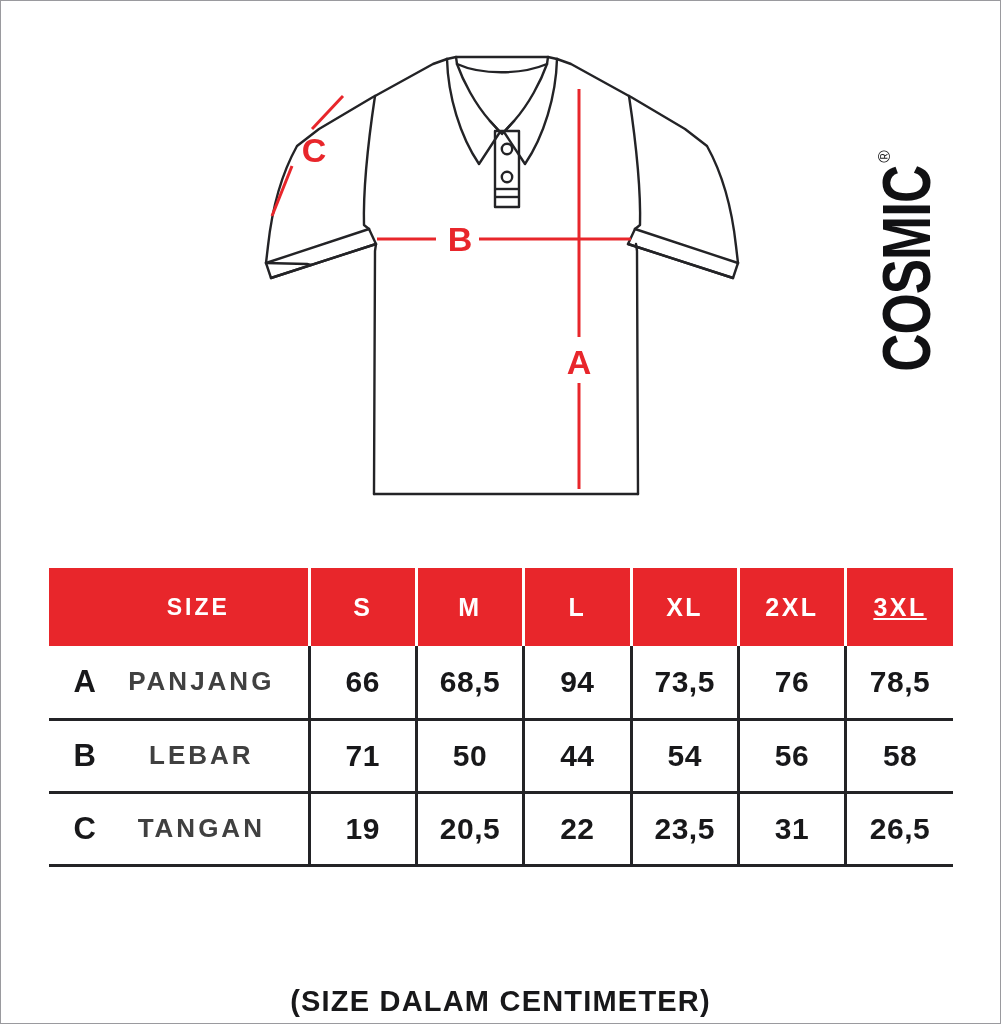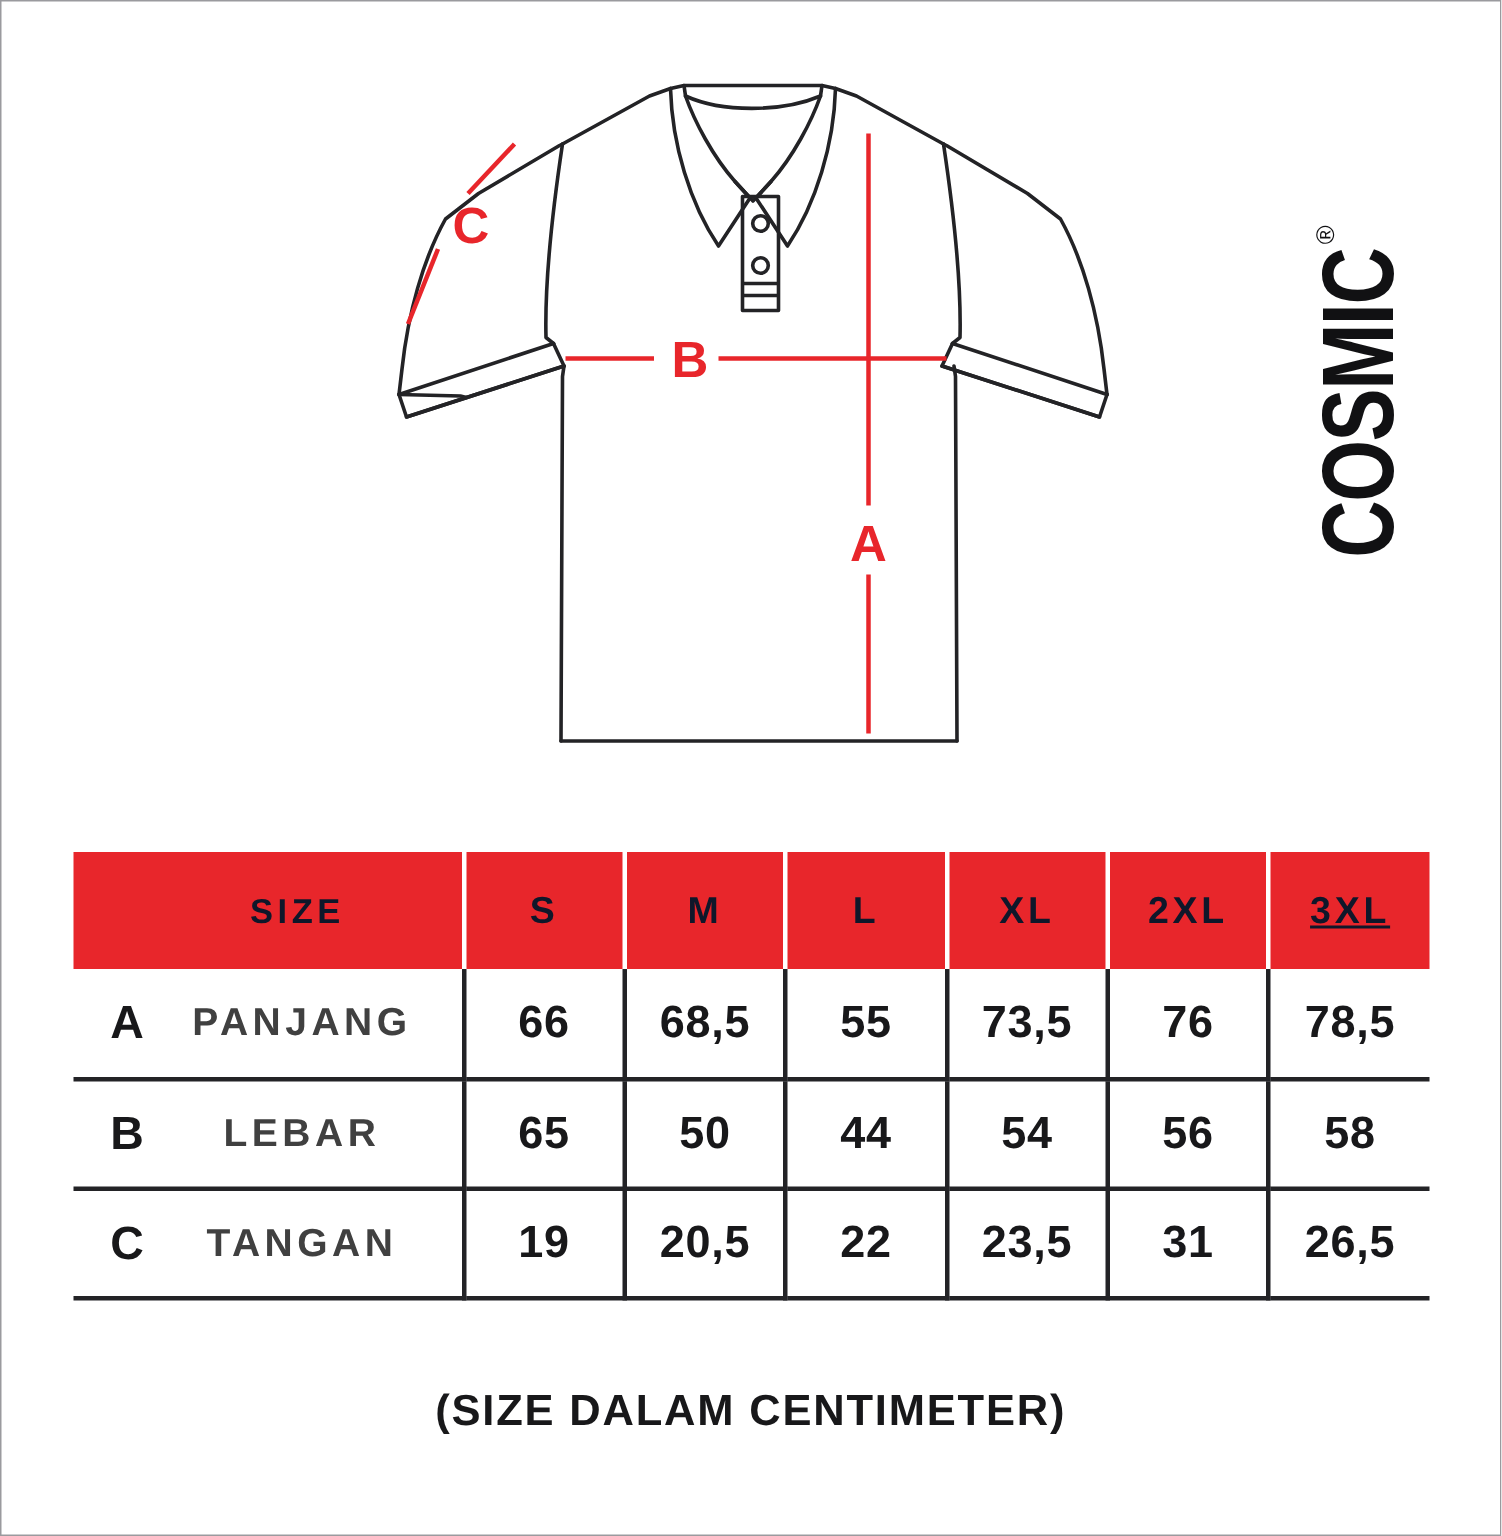--- a/index.html
+++ b/index.html
@@ -78,21 +78,21 @@
   table#size-table {
     border-collapse: collapse;
     width: 904px;
     table-layout: fixed;
   }
   table#size-table col.c-label { width: 260px; }
   table#size-table col.c-size  { width: 107.3px; }
 
   #size-table thead th {
     background: #E8262B;
-    color: #0f172a;
+    color: #ffffff;
     font-weight: 700;
     font-size: 25px;
     letter-spacing: 2.5px;
     height: 78px;
     padding: 0;
     text-align: center;
     vertical-align: middle;
     border-right: 3px solid #ffffff;
     box-sizing: border-box;
   }
@@ -142,21 +142,21 @@
     letter-spacing: 3px;
     color: #404040;
     padding-right: 26px;
   }
 
   
   #footer-caption {
     position: absolute;
     left: 0;
     right: 0;
-    top: 924px;
+    top: 984px;
     text-align: center;
     font-size: 29px;
     font-weight: 700;
     letter-spacing: 1.2px;
     color: #18181a;
   }
 </style>
 </head>
 <body>
 
@@ -265,33 +265,33 @@
       <tbody>
         <tr>
           <td class="row-head">
             <div class="row-head-inner">
               <span class="row-letter">A</span>
               <span class="row-name">PANJANG</span>
             </div>
           </td>
           <td>66</td>
           <td>68,5</td>
-          <td>55</td>
+          <td>94</td>
           <td>73,5</td>
           <td>76</td>
           <td>78,5</td>
         </tr>
         <tr>
           <td class="row-head">
             <div class="row-head-inner">
               <span class="row-letter">B</span>
               <span class="row-name">LEBAR</span>
             </div>
           </td>
-          <td>65</td>
+          <td>71</td>
           <td>50</td>
           <td>44</td>
           <td>54</td>
           <td>56</td>
           <td>58</td>
         </tr>
         <tr>
           <td class="row-head">
             <div class="row-head-inner">
               <span class="row-letter">C</span>

